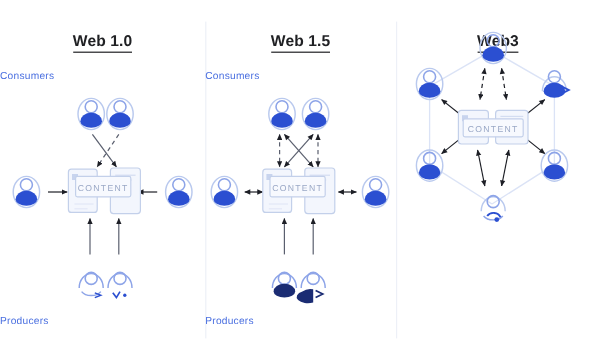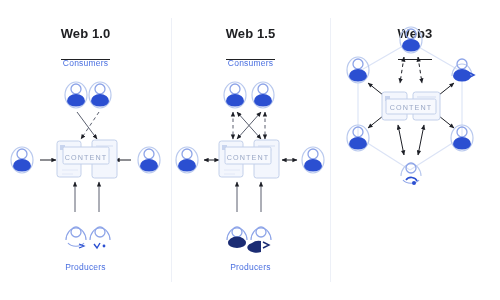--- a/index.html
+++ b/index.html
@@ -45,26 +45,26 @@
     width: 100%;
     text-align: center;
     top: 26px;
     font-size: 13px;
     font-weight: bold;
     color: #202124;
     letter-spacing: 0.1px;
   }
   .panel-title span.tx {
     border-bottom: 1.6px solid #202124;
-    padding-bottom: 18px;
+    padding-bottom: 2px;
   }
   .role-label {
     position: absolute;
     width: 100%;
-    text-align: center;
+    text-align: left;
     font-size: 8.5px;
     color: #4a6fe0;
     letter-spacing: 0.2px;
   }
   .role-top { top: 58px; }
   .role-bottom { top: 262px; }
 
   svg.art {
     position: absolute;
     left: 0; top: 0;

